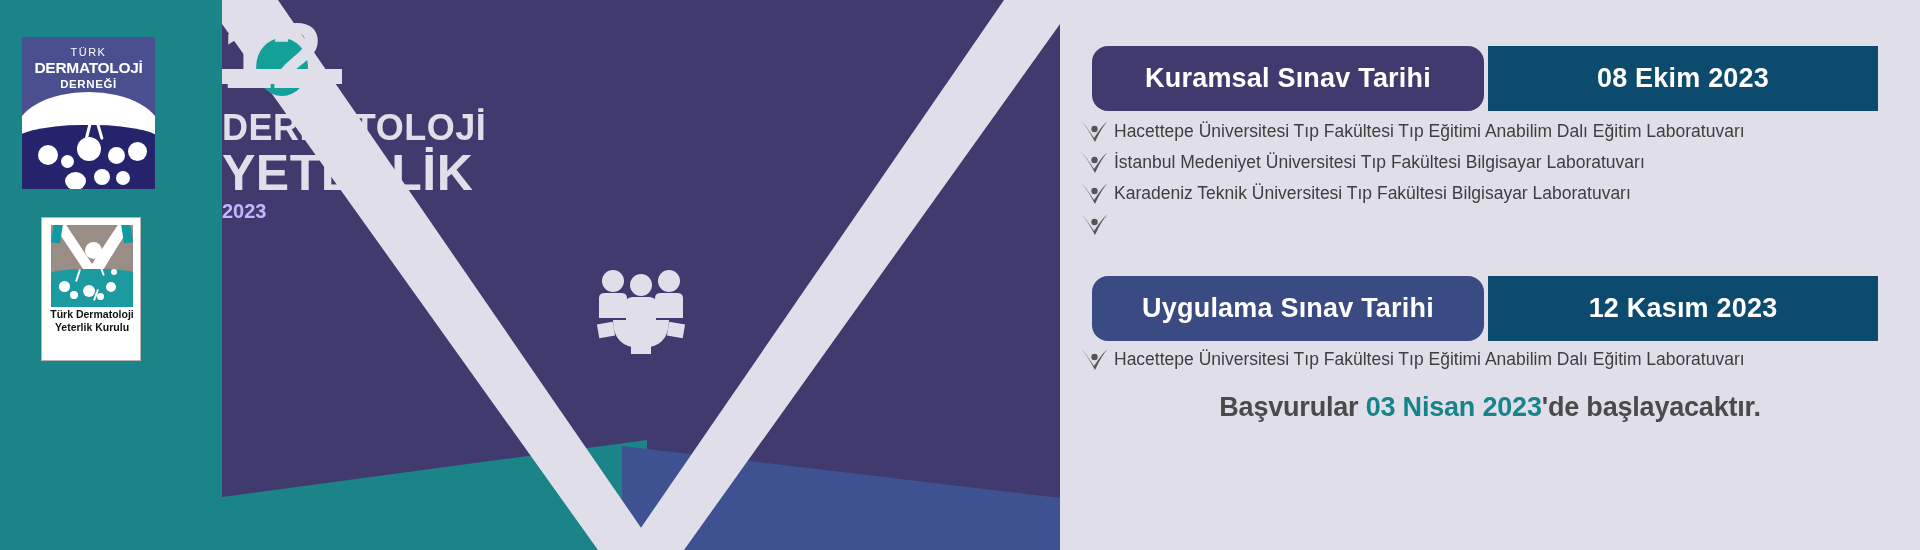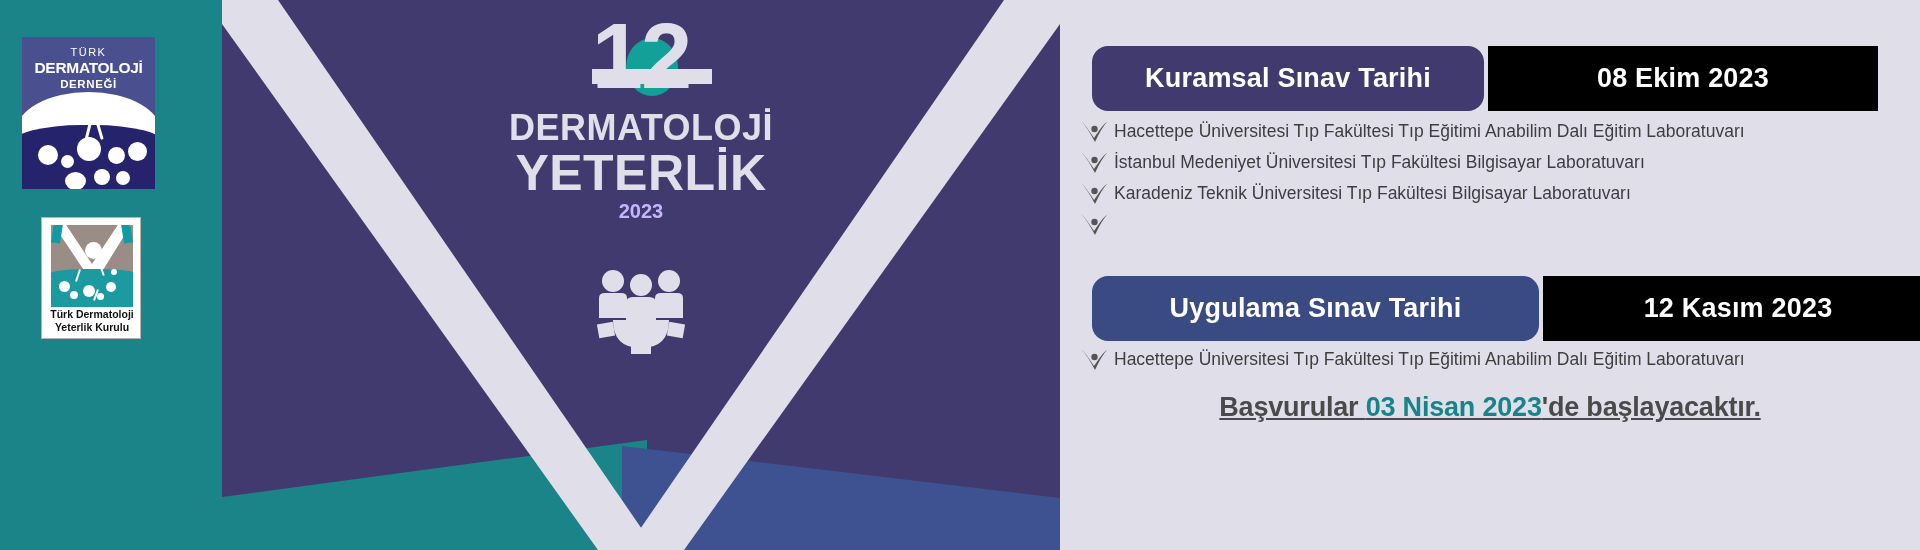--- a/index.html
+++ b/index.html
@@ -38,21 +38,21 @@
   }
   #logo-tdd .navy{
     position:absolute;left:-10px;top:88px;width:152px;height:70px;
     background:#25236b;border-radius:46% 46% 0 0 / 26% 26% 0 0;
   }
   #logo-tdd .bub{position:absolute;background:#fff;border-radius:50%;}
   #logo-tdd .strk{position:absolute;background:#fff;border-radius:2px;}
 
   
   #logo-tdyk{
-    position:absolute;left:41px;top:217px;width:100px;height:122px;
+    position:absolute;left:41px;top:217px;width:100px;height:144px;
     background:#fff;border:1px solid #b9b2ac;box-sizing:border-box;
   }
   #logo-tdyk .pic{position:absolute;left:9px;top:7px;width:82px;height:82px;background:#9a8d86;overflow:hidden;}
   #logo-tdyk .vshape{
     position:absolute;left:-4px;top:-10px;width:90px;height:70px;background:#fff;
     clip-path:polygon(0 0,14% 0,50% 70%,86% 0,100% 0,52% 100%);
   }
   #logo-tdyk .spike{position:absolute;top:-8px;width:9px;height:26px;background:#0f9ba3;}
   #logo-tdyk .dot{position:absolute;left:34px;top:17px;width:17px;height:17px;border-radius:50%;background:#fff;}
   #logo-tdyk .teal-wave{
@@ -89,21 +89,21 @@
   #v-left{
     left:0;width:838px;height:550px;
     clip-path:polygon(0px 0px,56px 0px,424px 535px,424px 550px,376px 550px,0px 24px);
   }
   #v-right{
     left:0;width:838px;height:550px;
     clip-path:polygon(782px 0px,838px 0px,838px 24px,462px 550px,414px 550px,414px 535px);
   }
 
   
-  #logotype{position:absolute;left:0;top:0;width:838px;text-align:center;}
+  #logotype{position:absolute;left:0;top:0;width:838px;text-align:left;}
   #num12{
     position:relative;display:inline-block;margin-top:12px;height:90px;
   }
   #num12 .circ{
     position:absolute;left:34px;top:26px;width:52px;height:58px;border-radius:50%;
     background:#13a098;
   }
   #num12 .digits{
     position:relative;font-size:92px;font-weight:bold;color:#e0dfe9;
     letter-spacing:-2px;line-height:88px;
@@ -121,40 +121,40 @@
   #right{
     position:absolute;left:1060px;top:0;width:860px;height:550px;background:#e0dfe9;
   }
   .date-bar{position:absolute;display:flex;height:65px;}
   .date-bar .lbl{
     display:flex;align-items:center;justify-content:center;
     color:#fff;font-weight:bold;font-size:27px;letter-spacing:.2px;border-radius:16px;
   }
   .date-bar .val{
     display:flex;align-items:center;justify-content:center;
-    background:#000000;color:#fff;font-weight:bold;font-size:27px;letter-spacing:.2px;
+    background:#0c4a6e;color:#fff;font-weight:bold;font-size:27px;letter-spacing:.2px;
   }
   #bar1{left:32px;top:46px;}
   #bar1 .lbl{width:392px;background:#413a6e;}
   #bar1 .val{width:390px;margin-left:4px;}
   #bar2{left:32px;top:276px;}
-  #bar2 .lbl{width:447px;background:#3a4a82;}
+  #bar2 .lbl{width:392px;background:#3a4a82;}
   #bar2 .val{width:390px;margin-left:4px;}
 
   .lab-list{position:absolute;left:20px;}
   #list1{top:118px;}
   #list2{top:346px;}
   .lab-item{display:flex;align-items:flex-start;height:31px;}
   .lab-item .bullet{width:34px;flex:0 0 34px;padding-top:2px;}
   .lab-item .txt{
     font-size:17.5px;color:#3e3e3e;line-height:26px;white-space:nowrap;
   }
   #footnote{
     position:absolute;left:0;top:392px;width:860px;text-align:center;
-    font-size:27px;font-weight:bold;color:#4a4a4a;letter-spacing:-.2px;text-decoration:underline;
+    font-size:27px;font-weight:bold;color:#4a4a4a;letter-spacing:-.2px;
   }
   #footnote .hl{color:#17848a;}
 </style>
 </head>
 <body>
 
 <div id="banner">
 
   <div id="left-col">
 

